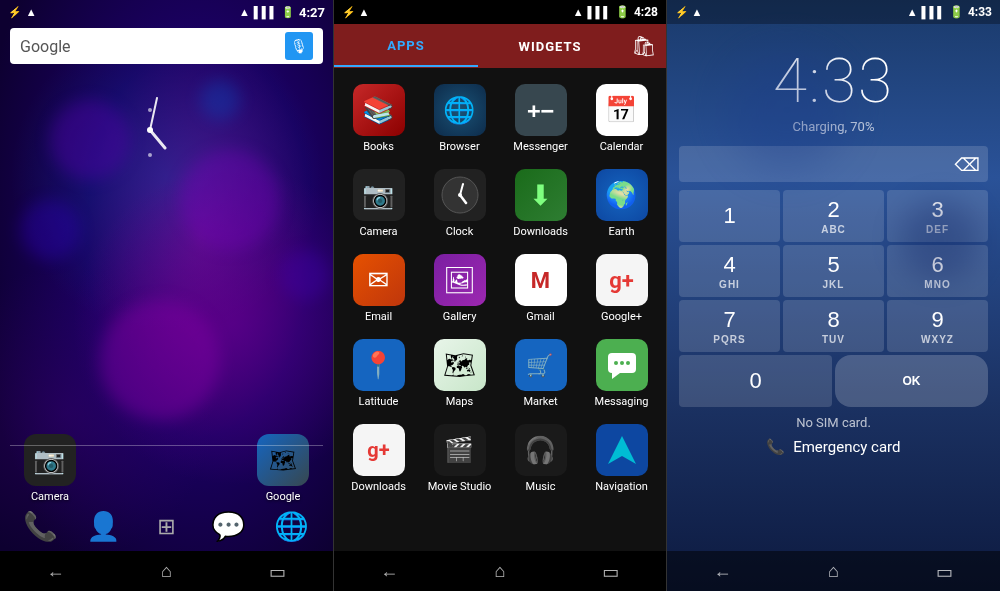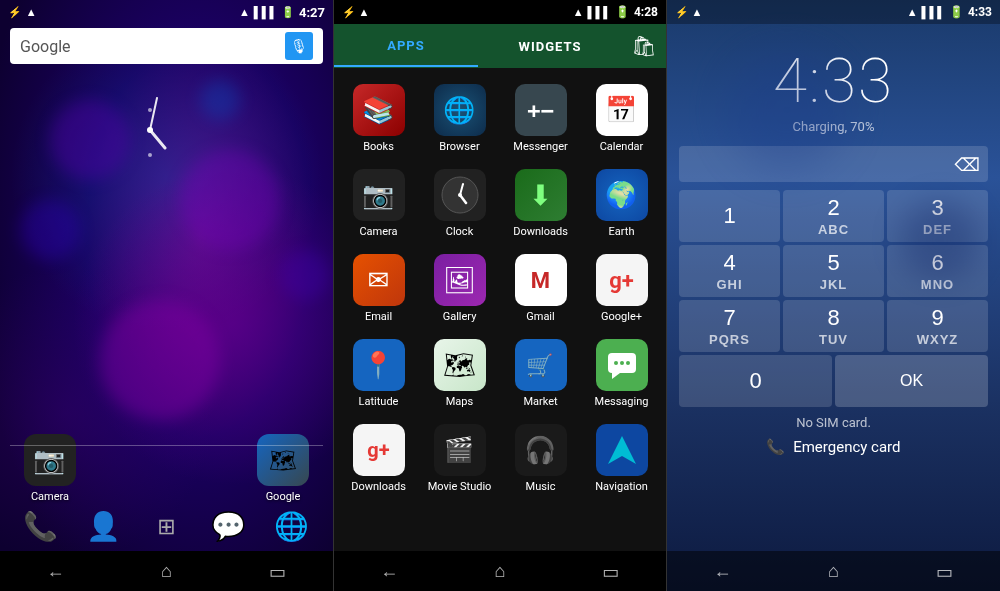--- a/index.html
+++ b/index.html
@@ -183,21 +183,21 @@
     .drawer-status {
       height: 24px;
       background: #000;
       display: flex;
       align-items: center;
       justify-content: space-between;
       padding: 0 8px;
     }
     .drawer-tabs {
       display: flex;
-      background: #14532d;
+      background: #7f1d1d;
       align-items: center;
       height: 44px;
       position: relative;
     }
     .drawer-tab {
       flex: 1;
       text-align: center;
       color: white;
       font-size: 13px;
       font-weight: bold;
@@ -321,32 +321,33 @@
       color: white;
       height: 52px;
       display: flex;
       flex-direction: column;
       align-items: center;
       justify-content: center;
       cursor: pointer;
       font-size: 22px;
       font-weight: 300;
     }
-    .key-sub { font-size: 13px; font-weight: 600; letter-spacing: 1px; color: rgba(255,255,255,0.7); margin-top: 1px; }
+    .key-sub { font-size: 10px; font-weight: 600; letter-spacing: 1px; color: rgba(255,255,255,0.7); margin-top: 1px; }
     .key-0-row {
       margin: 3px 12px 0;
       display: grid;
       grid-template-columns: 1fr 1fr;
       gap: 3px;
     }
     .key-ok {
       background: rgba(255,255,255,0.2);
       color: white;
-      font-size: 16px;
-      font-weight: normal;
+      font-size: 12px;
+      font-weight: bold;
+      border-radius: 16px;
     }
     .no-sim {
       text-align: center;
       color: rgba(255,255,255,0.7);
       font-size: 13px;
       margin-top: 8px;
     }
     .emergency-call {
       display: flex;
       align-items: center;

